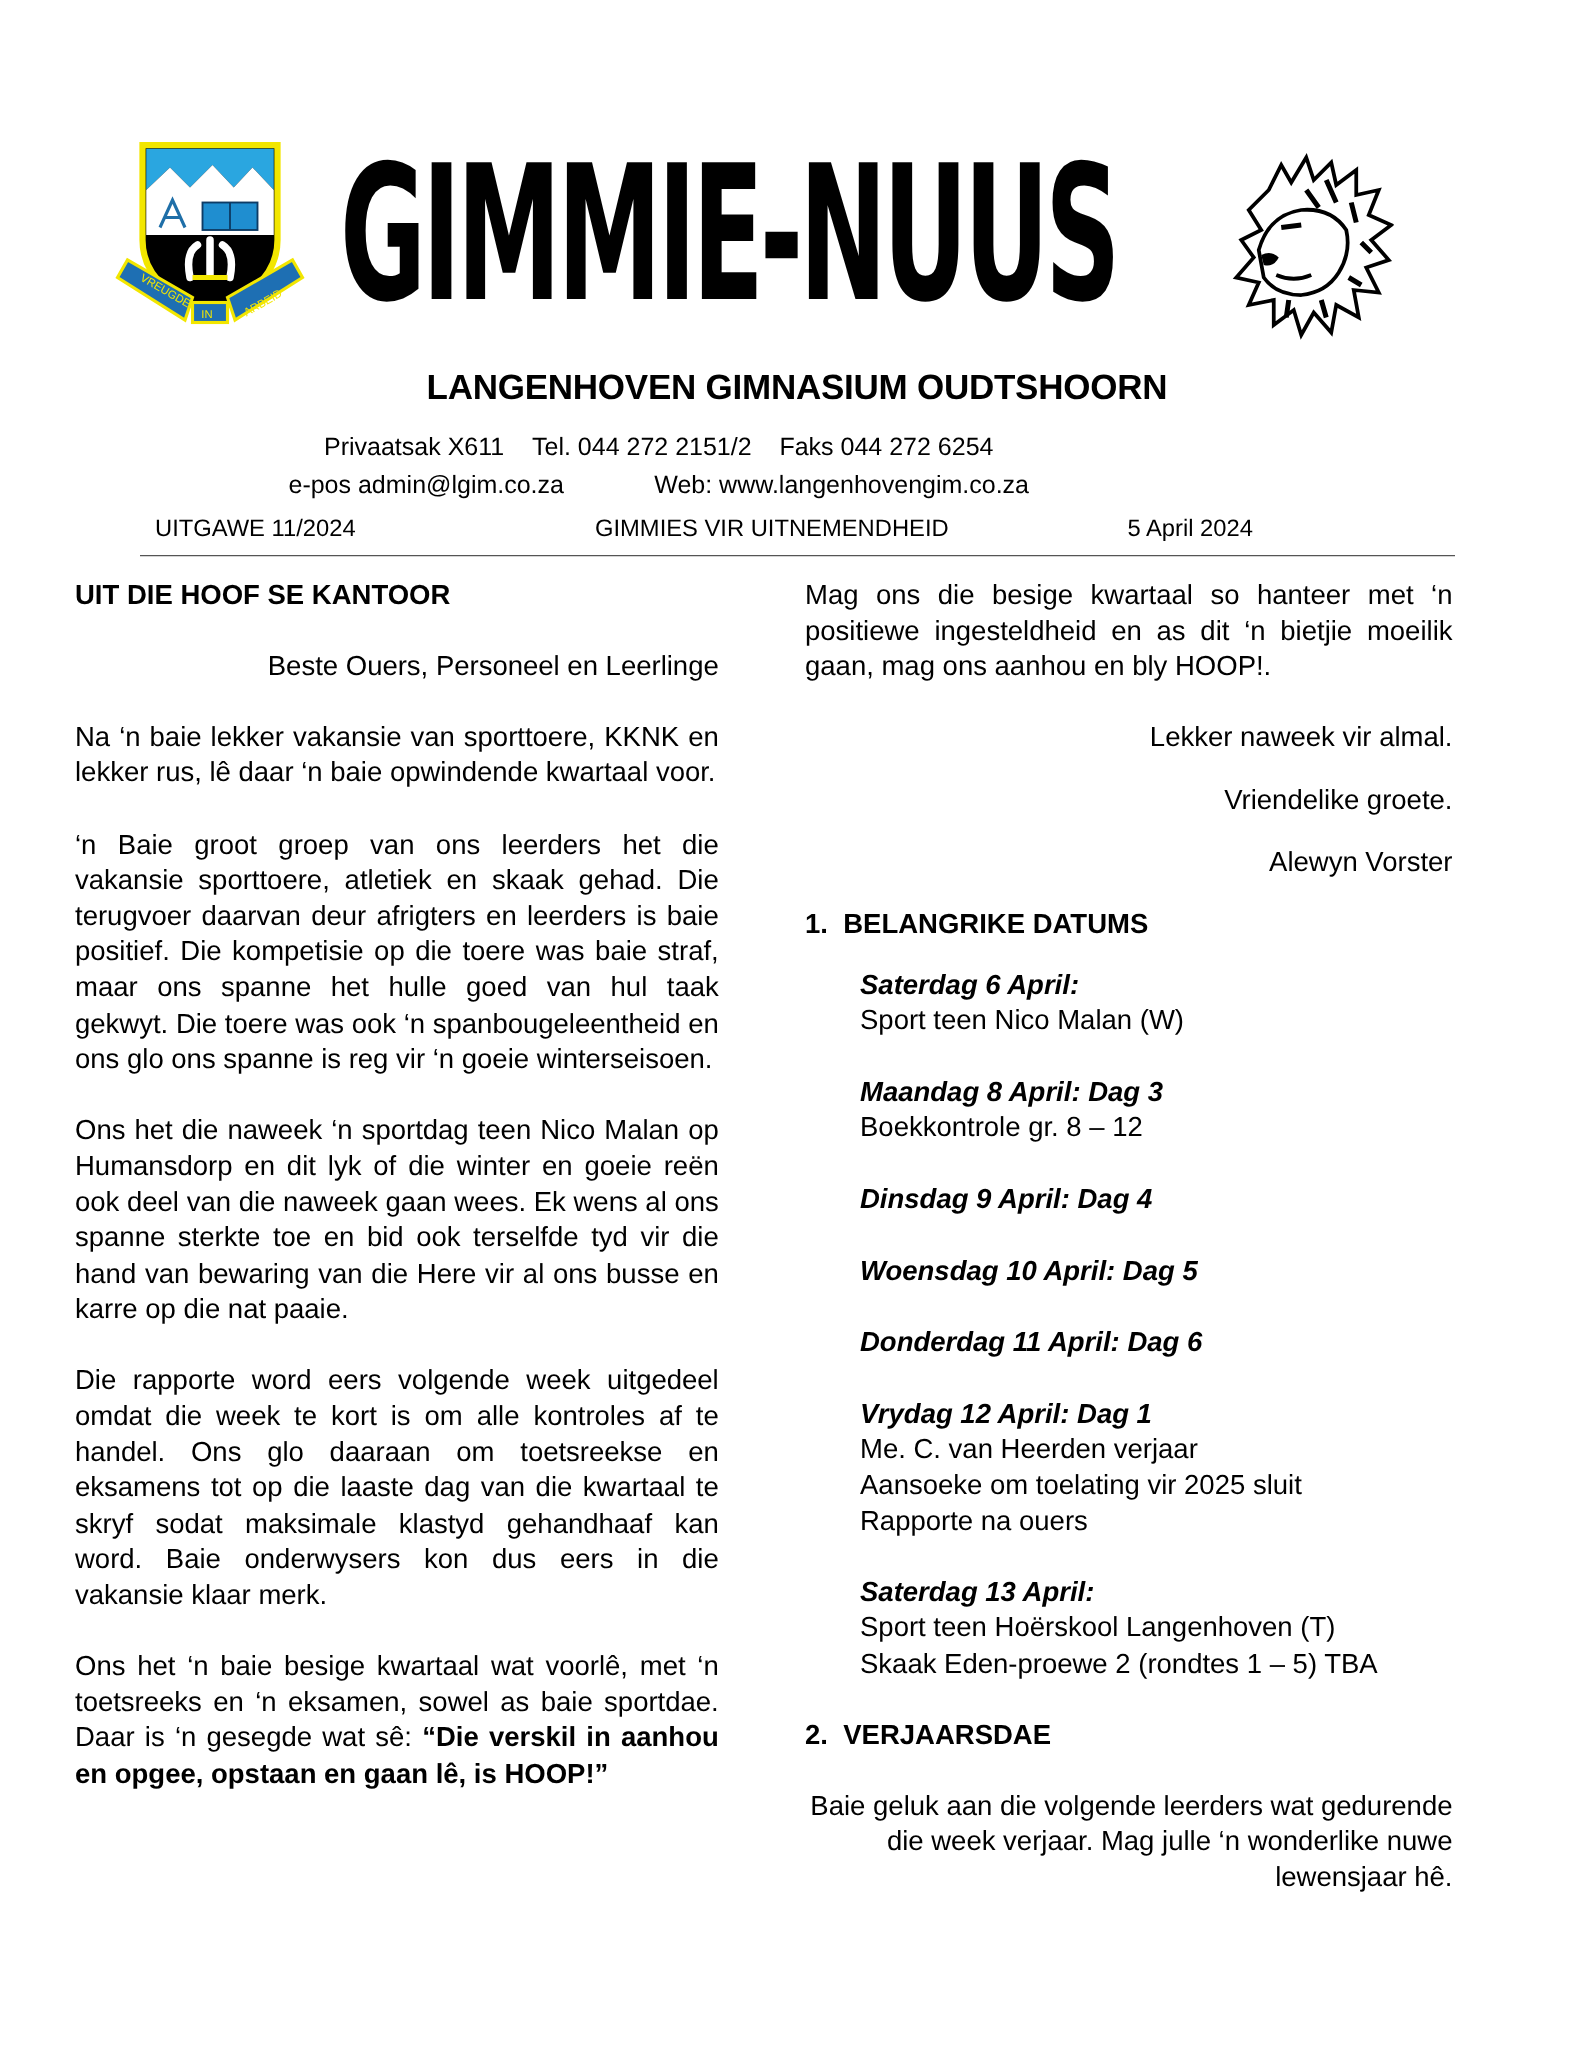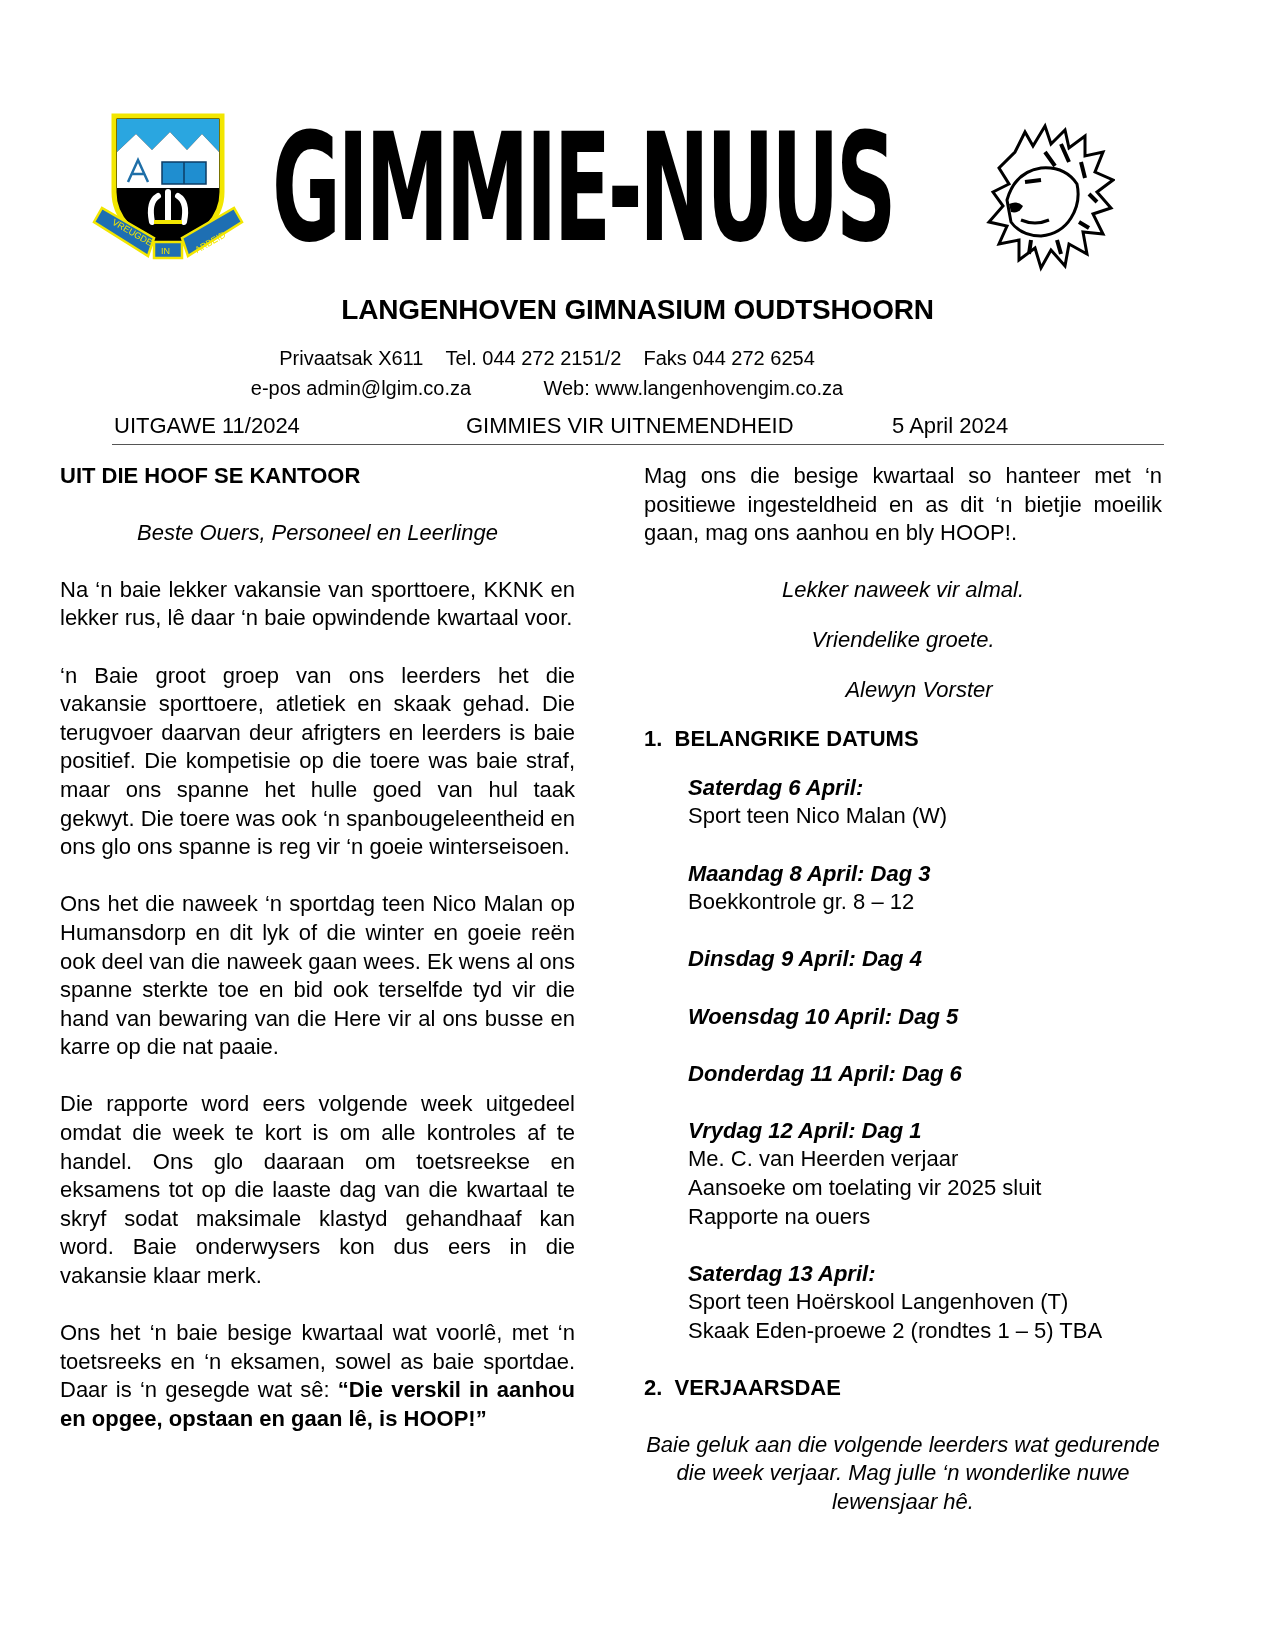--- a/index.html
+++ b/index.html
@@ -2,36 +2,36 @@
 <html><head>
 <meta charset="utf-8">
 <style>
   html, body { margin: 0; padding: 0; background: #ffffff; }
   body { width: 1275px; height: 1650px; position: relative; overflow: hidden; color: #000; font-family: "Liberation Sans", sans-serif; }
   .crest { position: absolute; left: 92px; top: 112px; width: 152px; height: 148px; }
   .masthead { position: absolute; left: 272px; top: 122px; width: 640px; height: 136px; overflow: hidden; }
   .masthead-text { position: absolute; left: 0; top: -14px; font-family: "DejaVu Sans", sans-serif; font-weight: bold; font-size: 150px; line-height: 160px; letter-spacing: -6px; transform: scaleX(0.56); transform-origin: left top; white-space: nowrap; }
   .lion { position: absolute; left: 985px; top: 122px; width: 130px; height: 150px; }
   .school-name { position: absolute; left: 0; width: 1275px; top: 294px; text-align: center; font-weight: bold; font-size: 28px; letter-spacing: -0.2px; }
-  .contact { position: absolute; left: 0; width: 1054px; text-align: center; font-family: "Liberation Sans", sans-serif; font-size: 20px; padding-left: 20px; }
+  .contact { position: absolute; left: 0; width: 1054px; text-align: center; font-family: "Liberation Sans", sans-serif; font-size: 20px; }
   .contact.l1 { top: 347px; }
   .contact.l2 { top: 377px; }
   .contact span { display: inline-block; }
-  .issue-row { position: absolute; top: 413px; left: 114px; width: 940px; height: 26px; font-size: 22px; }
+  .issue-row { position: absolute; top: 413px; left: 124px; width: 940px; height: 26px; font-size: 19px; }
   .issue-row span { position: absolute; white-space: nowrap; }
   .rule { position: absolute; left: 112px; top: 444px; width: 1052px; height: 1px; background: #555; }
   .col { position: absolute; top: 462px; font-size: 22px; line-height: 28.6px; }
   .col.left { left: 60px; width: 515px; }
   .col.right { left: 644px; width: 518px; }
   p { margin: 0 0 28.6px 0; text-align: justify; }
   .h { font-weight: bold; font-size: 22px; margin: 0 0 28px 0; }
   .date-head { font-weight: bold; font-style: italic; }
   .event { margin: 0; }
   .block { margin-bottom: 28.6px; margin-left: 44px; }
-  .nojust { text-align: center; font-style: italic; }
+  .nojust { text-align: right; }
   b.q { font-weight: bold; }
 </style>
 </head>
 <body>
 
 <div class="crest">
   <svg width="152" height="148" viewBox="0 0 152 148">
     <path d="M22 4 H130 V80 Q130 118 76 138 Q22 118 22 80 Z" fill="#000" stroke="#f2e600" stroke-width="5"></path>
     <path d="M25 7 H127 V40 L110 22 L95 38 L78 20 L60 38 L44 22 L25 40 Z" fill="#2aa6e0"></path>
     <path d="M25 40 L44 22 L60 38 L78 20 L95 38 L110 22 L127 40 V76 H25 Z" fill="#fff"></path>

